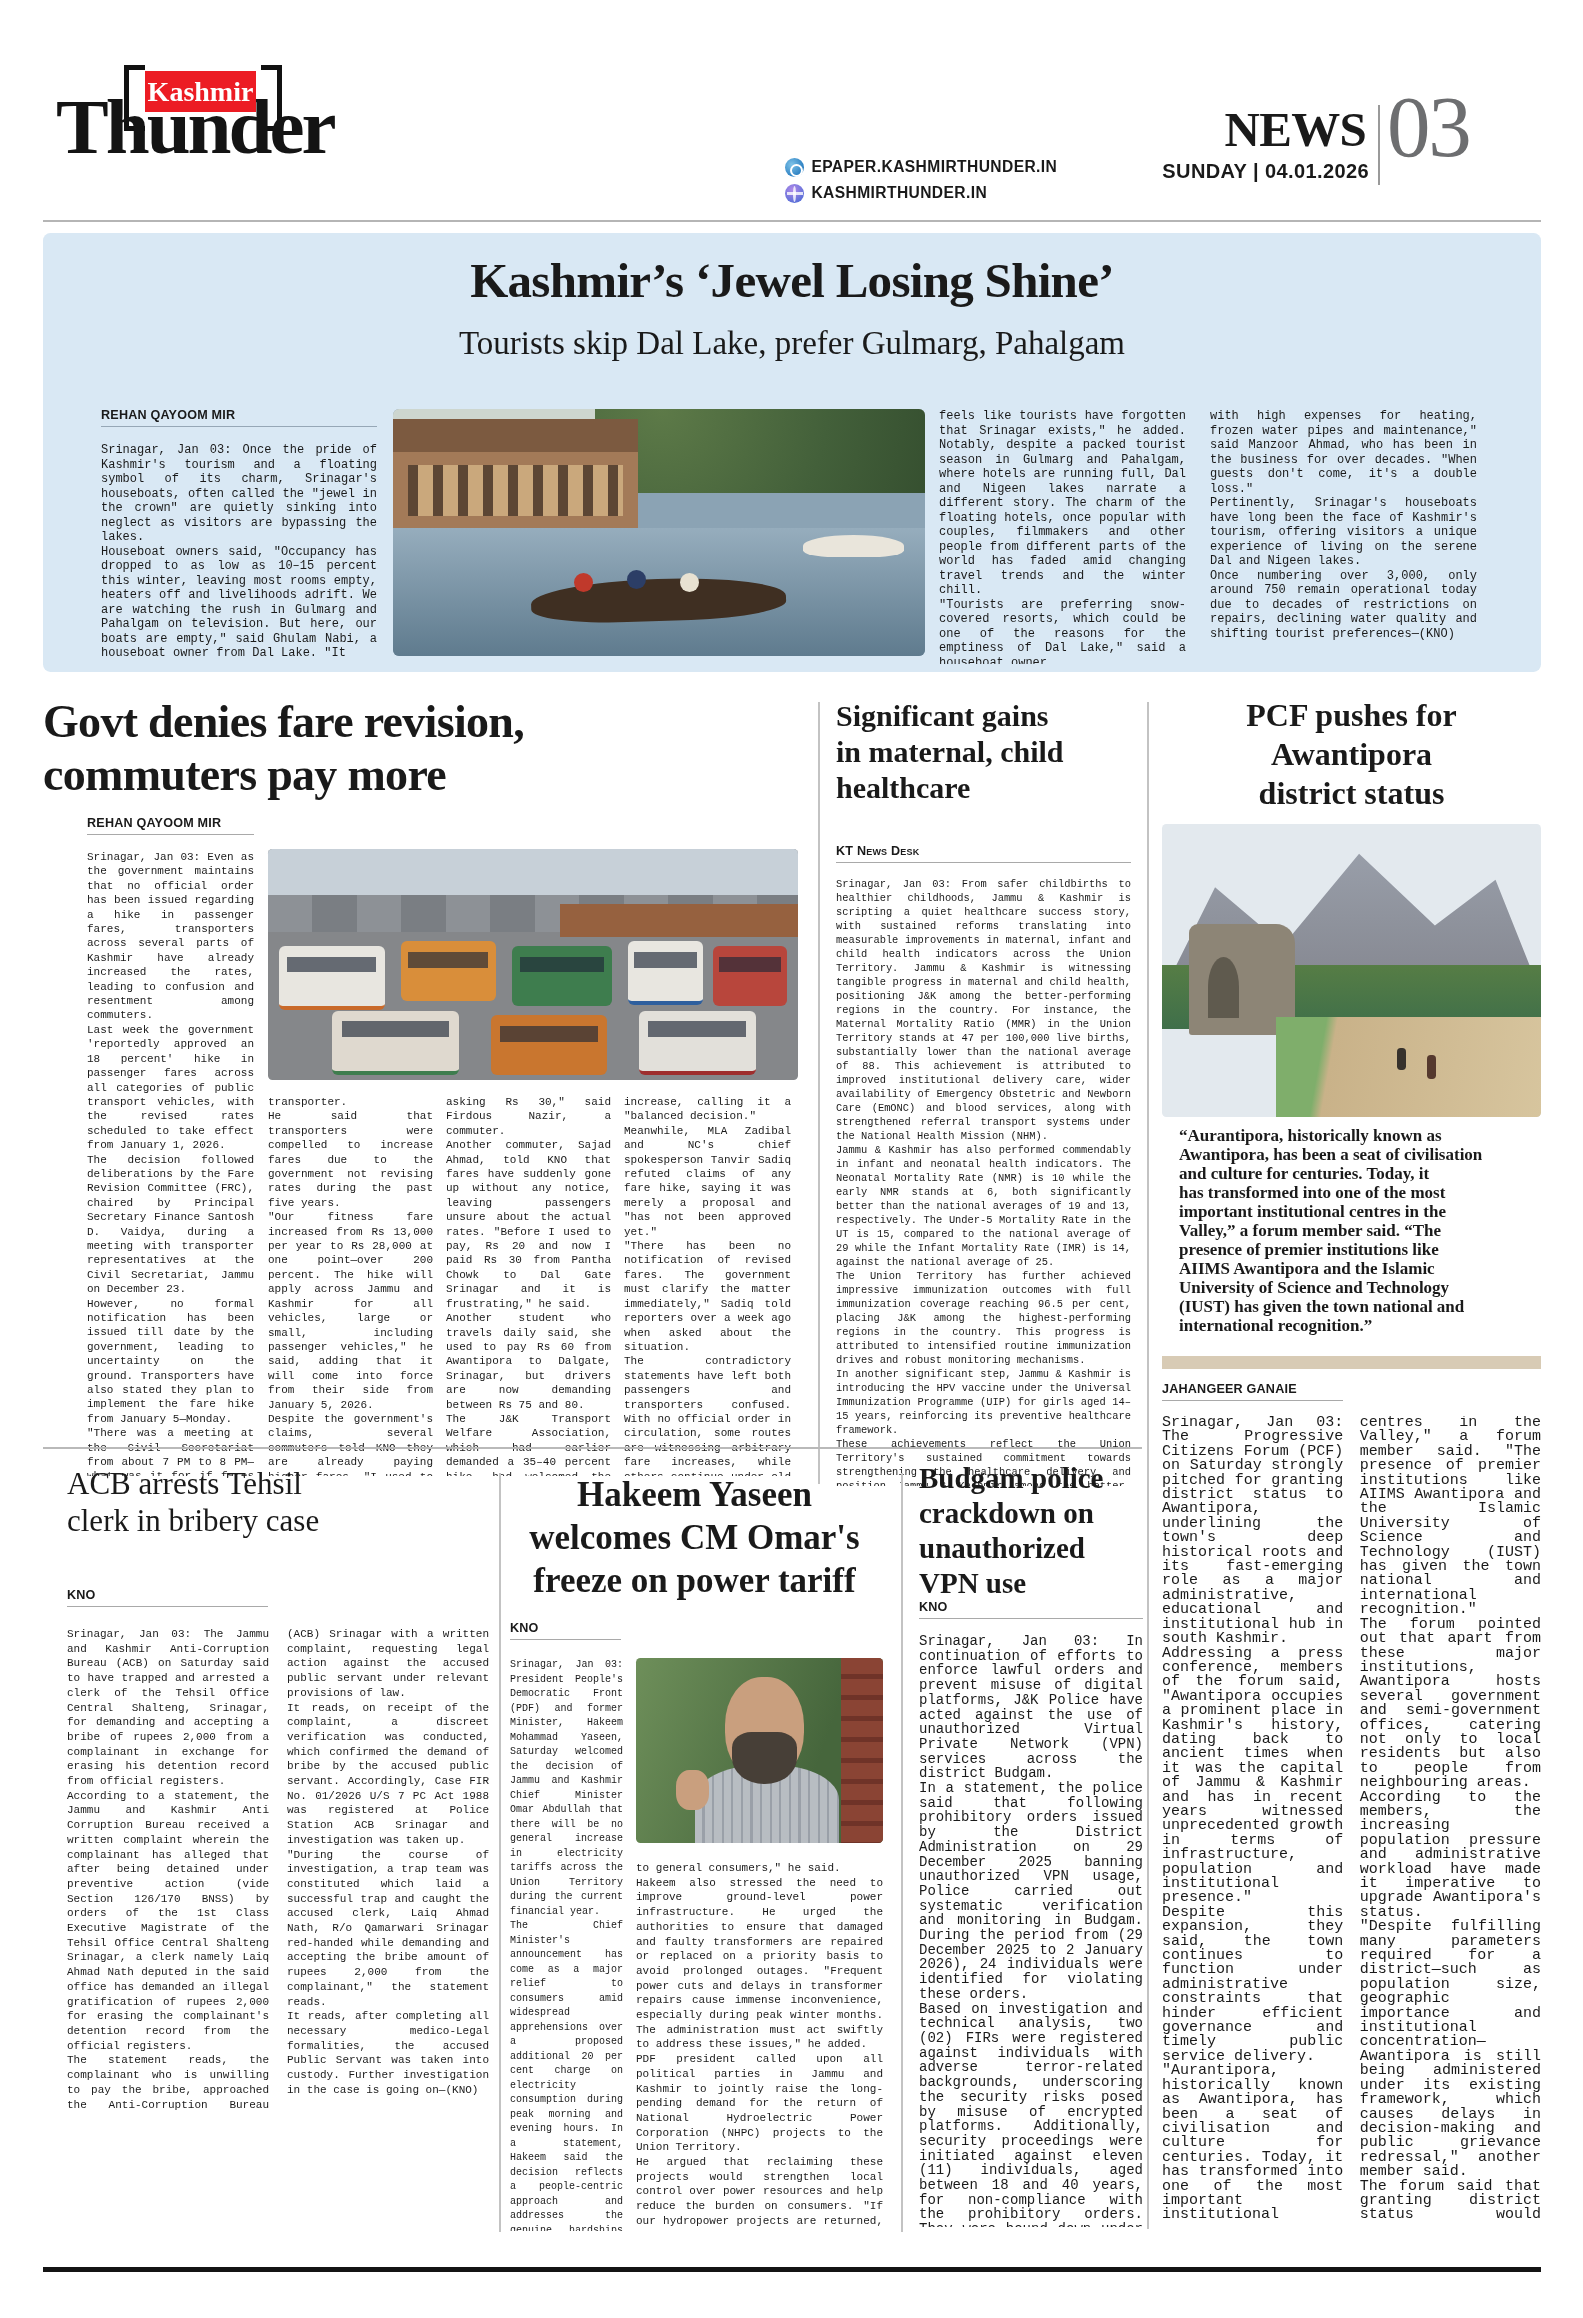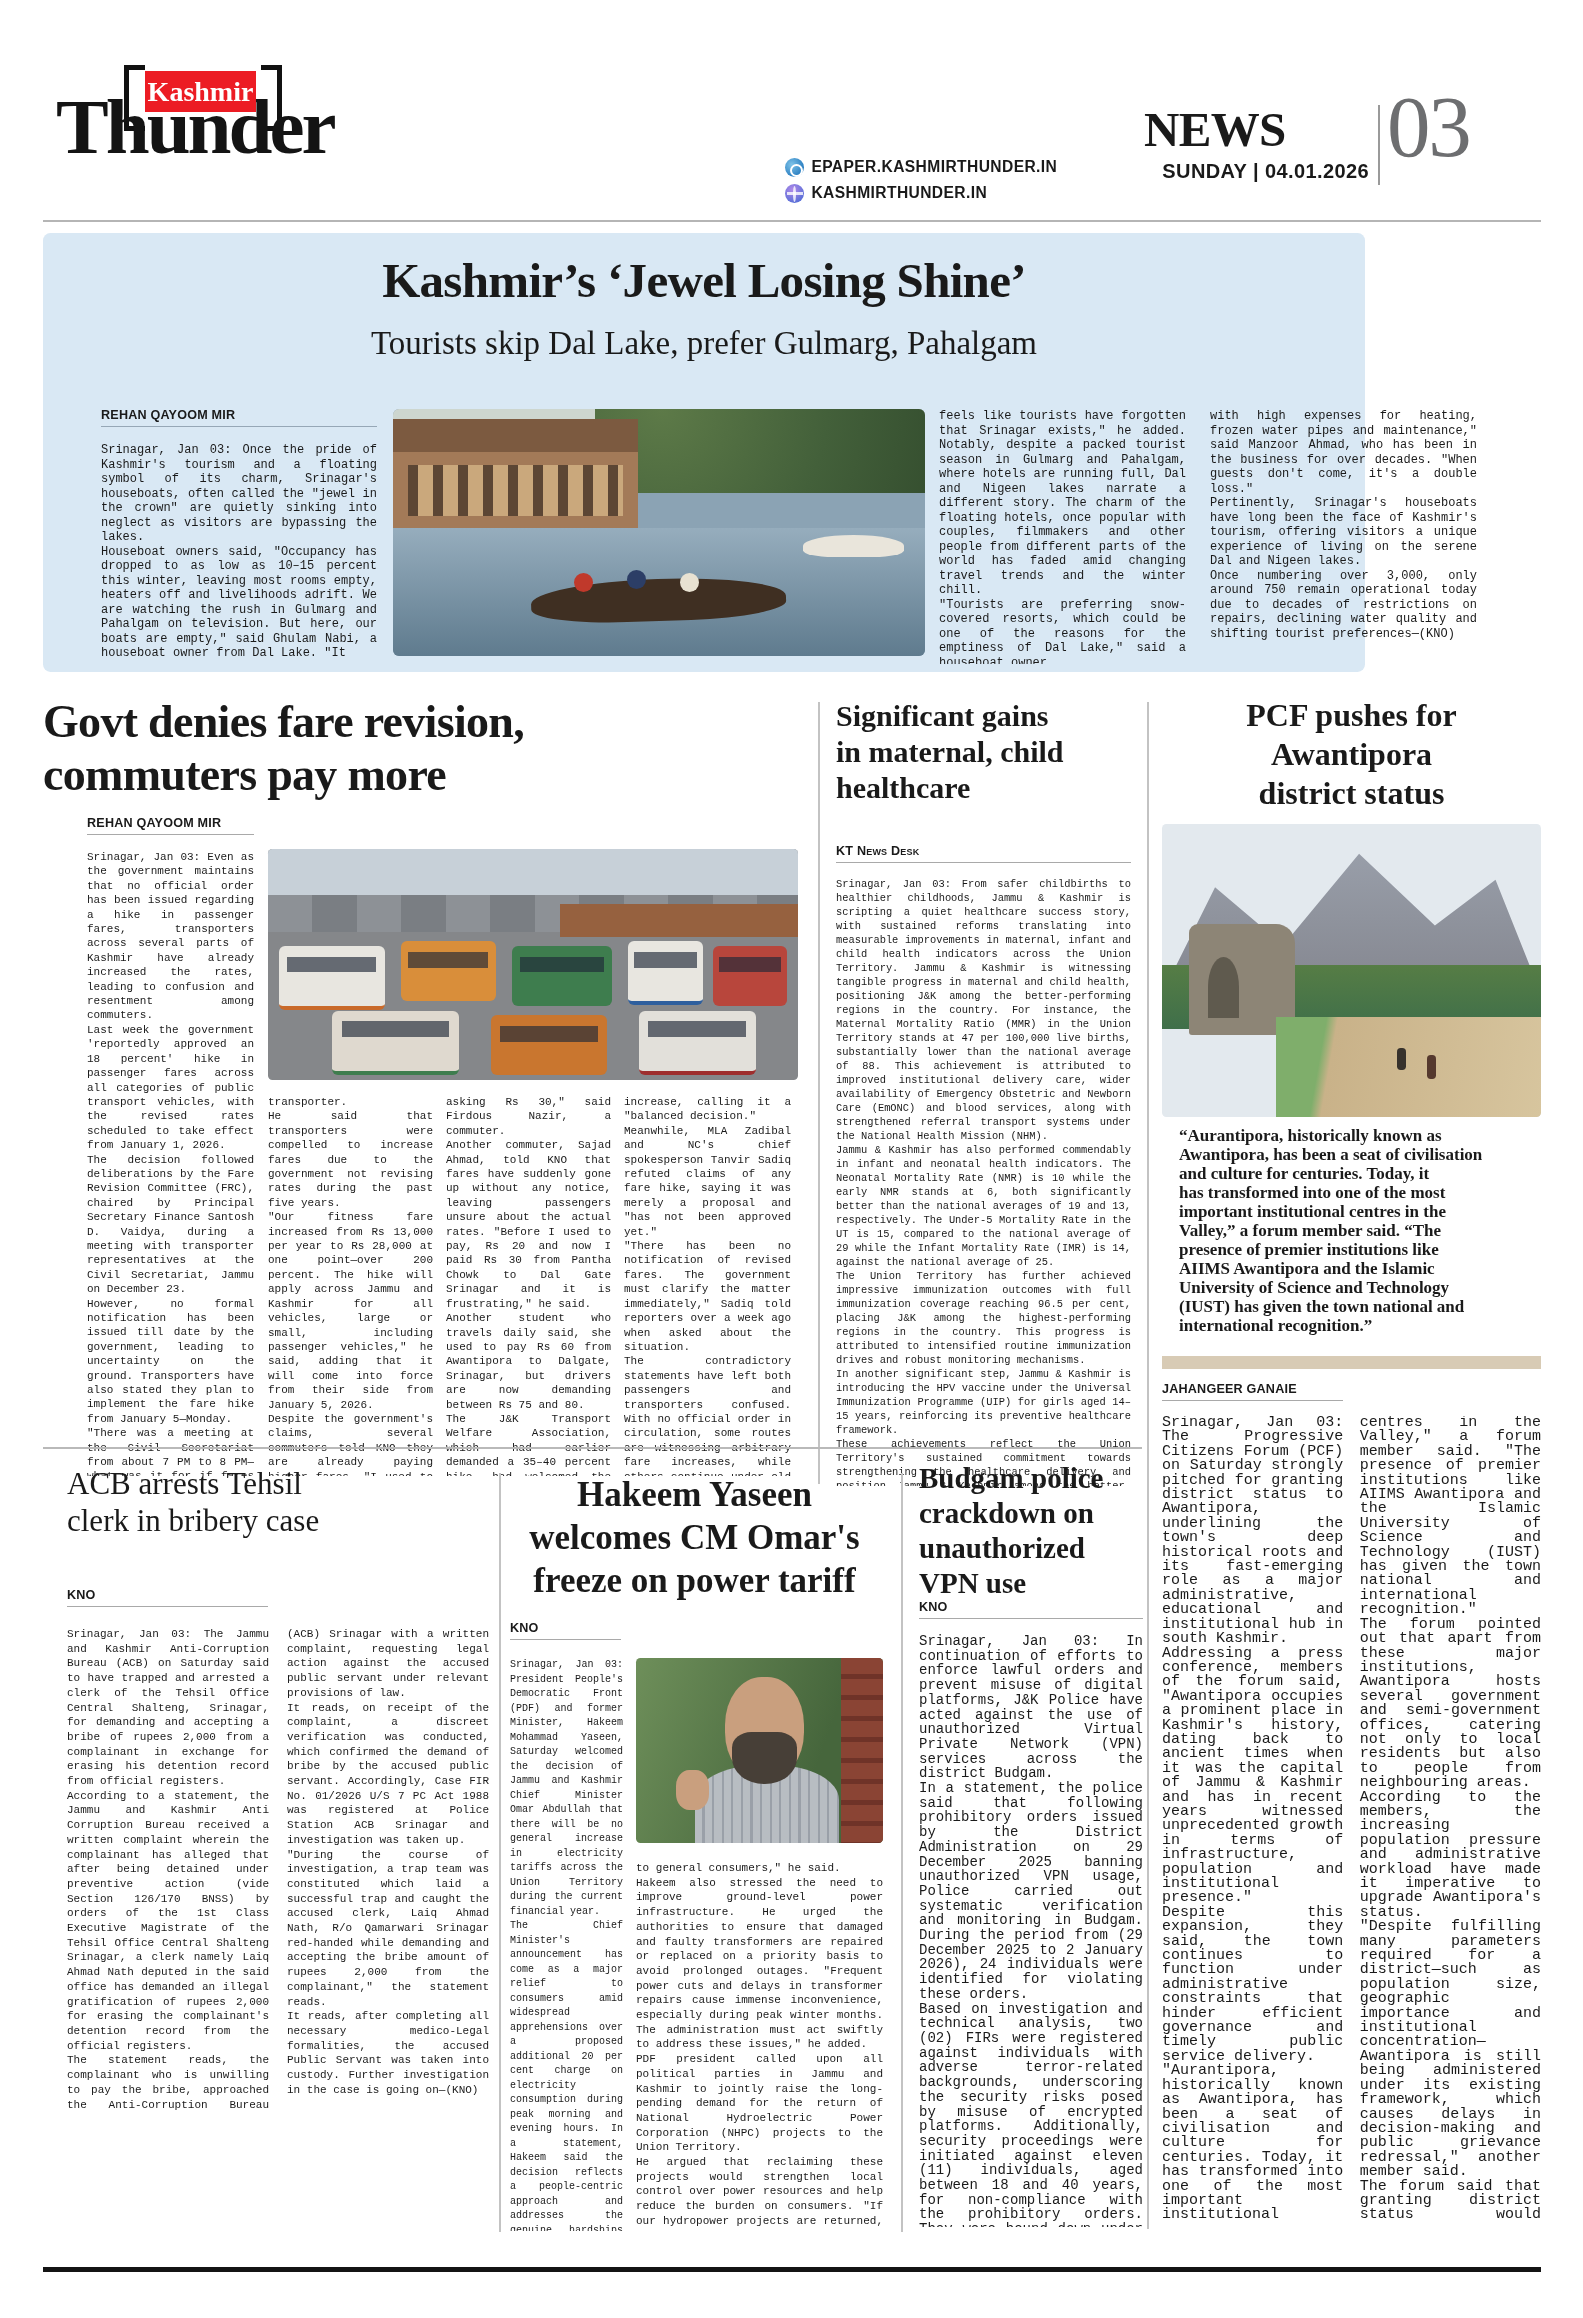--- a/index.html
+++ b/index.html
@@ -8,35 +8,35 @@
   .pre{white-space:pre-line;}
   .just{text-align:justify;font-family:Liberation Mono, monospace;}
   .clip{overflow:hidden;}
 
   
   .thunder{left:56px;top:87px;font-size:79px;font-weight:bold;letter-spacing:-3px;color:#141414;line-height:1;}
   .kbox{left:145px;top:71px;width:111px;height:41px;background:#ec1c24;color:#fff;font-size:28px;font-weight:bold;text-align:center;line-height:41px;}
   .brk{width:16.3px;height:56px;top:65px;}
   .brk-l{left:124px;border-left:5.2px solid #111;border-top:5.2px solid #111;border-bottom:5.2px solid #111;}
   .brk-r{left:261px;border-right:5.2px solid #111;border-top:5.2px solid #111;border-bottom:5.2px solid #111;}
-  .news{left:1144px;top:105px;width:222px;text-align:left;font-size:49px;font-weight:bold;letter-spacing:-0.7px;line-height:1;}
+  .news{left:1144px;top:105px;width:222px;text-align:right;font-size:49px;font-weight:bold;letter-spacing:-0.7px;line-height:1;}
   .vrule-news{left:1378px;top:105px;width:1.5px;height:80px;background:#9a9a9a;}
   .pagenum{left:1387px;top:83px;font-family:Liberation Serif, serif;font-size:87px;color:#6d6e70;letter-spacing:-2.2px;line-height:1;}
   .dateline{left:1089px;top:160px;width:280px;text-align:right;font-family:"Liberation Sans",sans-serif;font-size:20px;font-weight:bold;letter-spacing:0.4px;}
   .urlrow{left:785px;width:311px;height:22px;font-family:"Liberation Sans",sans-serif;font-size:15.6px;font-weight:bold;letter-spacing:0.4px;line-height:21px;}
   .urlrow .ic{display:inline-block;vertical-align:middle;width:19px;height:19px;border-radius:50%;margin-right:7.4px;position:relative;}
   .ic-epaper{background:radial-gradient(circle at 35% 35%,#7ec3e8,#2b7fc2 70%);}
   .ic-epaper:after{content:"";position:absolute;left:5.2px;top:5.2px;width:9px;height:9px;border:2.2px solid #fff;border-radius:50%;}
   .ic-globe{background:radial-gradient(circle at 40% 30%,#b089e8,#5a6fd8 75%);}
   .ic-globe:before{content:"";position:absolute;left:1.5px;top:8.1px;width:16.3px;height:3px;background:rgba(255,255,255,.8);}
   .ic-globe:after{content:"";position:absolute;left:8.1px;top:1.5px;width:3px;height:16.3px;background:rgba(255,255,255,.8);border-radius:50%;}
   .hdr-rule{left:43px;top:220px;width:1498px;height:2.2px;background:#b5b5b5;}
 
   
-  .lead{left:43px;top:233px;width:1322px;height:439px;background:#d9e8f4;border-radius:7.4px;}
+  .lead{left:43px;top:233px;width:1498px;height:439px;background:#d9e8f4;border-radius:7.4px;}
   .lead-h1{left:0;top:19px;width:100%;text-align:center;font-size:49px;font-weight:bold;letter-spacing:-0.7px;}
   .lead-h2{left:0;top:92px;width:100%;text-align:center;font-size:33px;}
   .byline{font-family:"Liberation Sans",sans-serif;font-size:12.6px;font-weight:bold;letter-spacing:0.2px;border-bottom:1.5px solid #96a7b6;padding-bottom:4.4px;}
   .byline2{font-family:"Liberation Sans",sans-serif;font-size:12.6px;font-weight:bold;letter-spacing:0.2px;border-bottom:1.5px solid #a9a9a9;padding-bottom:4.4px;}
   .lead-byline{left:58px;top:175px;width:276px;}
   .lead-col{font-size:12px;line-height:14.5px;}
   .lead-c1{left:58px;top:210px;width:276px;height:219px;}
   .lead-c2{left:896px;top:176px;width:247px;height:255px;}
   .lead-c3{left:1167px;top:176px;width:267px;height:255px;}
 

